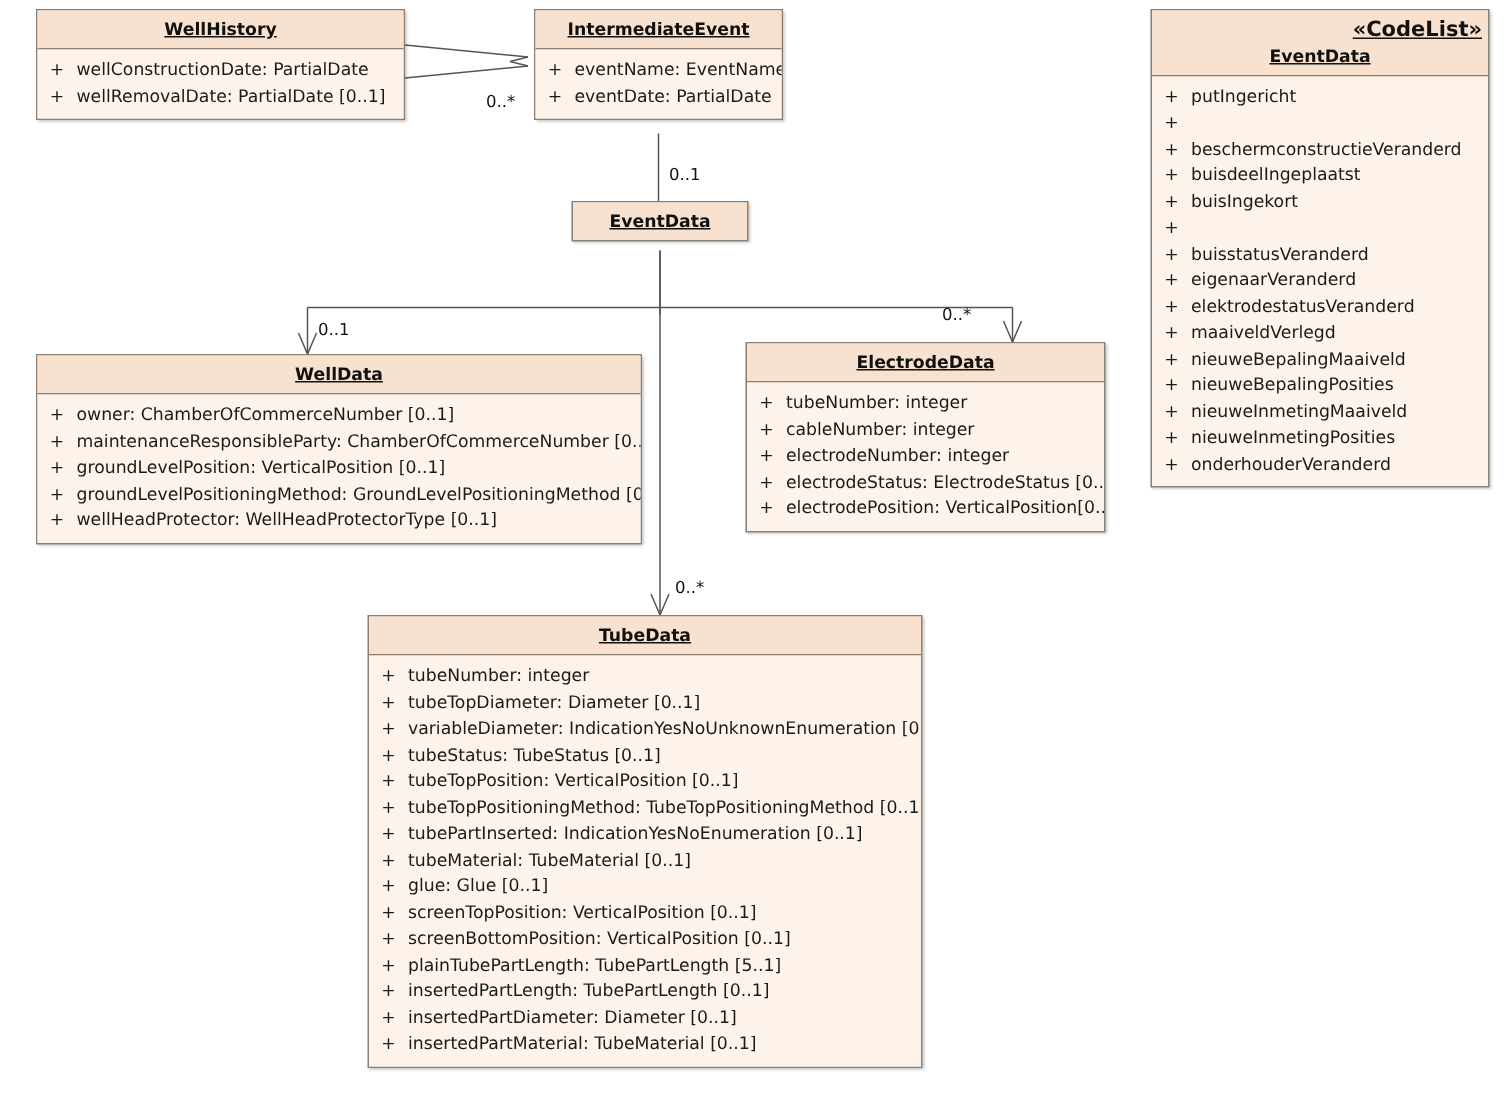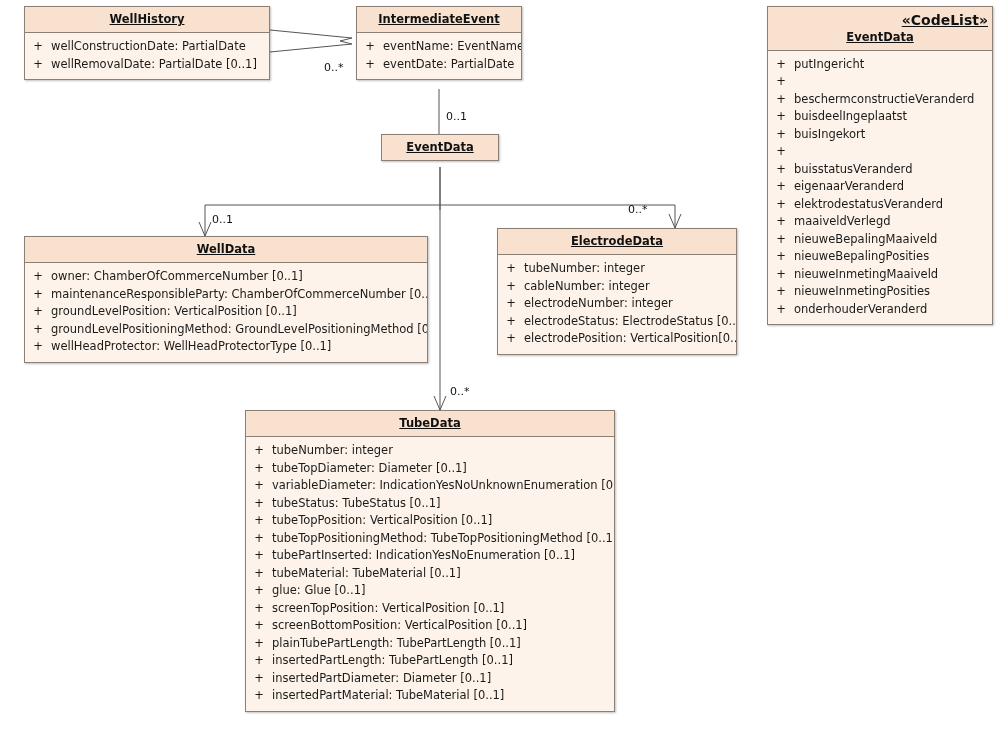--- a/index.html
+++ b/index.html
@@ -306,21 +306,21 @@
       <div class="attr-row">
         <span class="attr-vis">+</span>
         <span class="attr-text">screenTopPosition: VerticalPosition [0..1]</span>
       </div>
       <div class="attr-row">
         <span class="attr-vis">+</span>
         <span class="attr-text">screenBottomPosition: VerticalPosition [0..1]</span>
       </div>
       <div class="attr-row">
         <span class="attr-vis">+</span>
-        <span class="attr-text">plainTubePartLength: TubePartLength [0..1]</span>
+        <span class="attr-text">plainTubePartLength: TubePartLength [5..1]</span>
       </div>
       <div class="attr-row">
         <span class="attr-vis">+</span>
         <span class="attr-text">insertedPartLength: TubePartLength [0..1]</span>
       </div>
       <div class="attr-row">
         <span class="attr-vis">+</span>
         <span class="attr-text">insertedPartDiameter: Diameter [0..1]</span>
       </div>
       <div class="attr-row">

